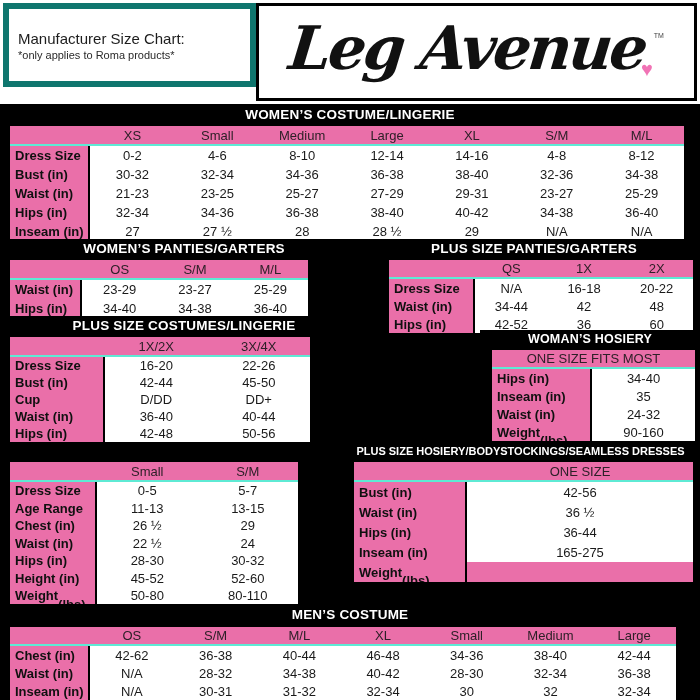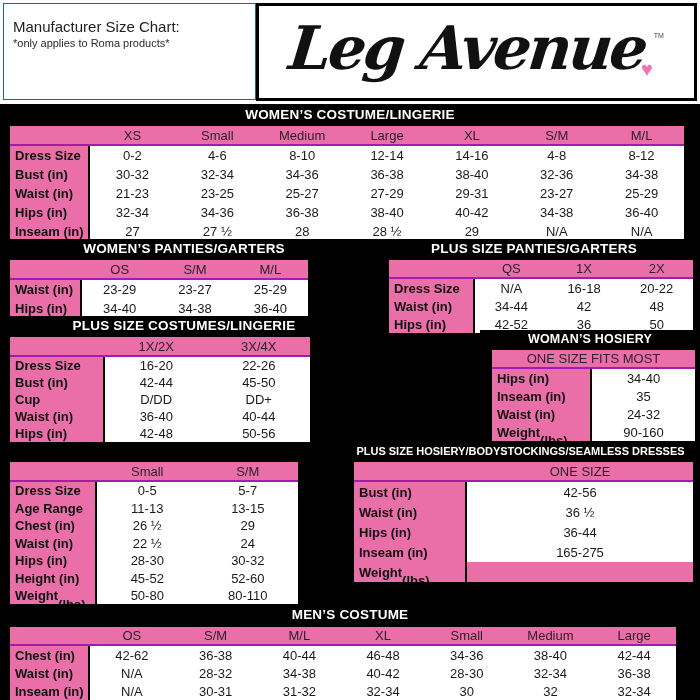--- a/index.html
+++ b/index.html
@@ -7,22 +7,22 @@
   .sheet {
     position:relative; width:700px; height:700px; background:#000;
     font-family:"Liberation Sans", sans-serif; overflow:hidden;
     --pink:#EA6FA9;
   }
   .abs { position:absolute; }
 
   
   .top-band { left:0; top:0; width:700px; height:104px; background:#fff; }
   .note-box {
-    left:3px; top:3px; width:253px; height:97px; background:#fff;
-    border:1px solid #0f766e; padding:14px 9px;
+    left:3px; top:3px; width:253px; height:84px; background:#fff;
+    border:6px solid #0f766e; padding:21px 9px;
   }
   .note-title { font-size:15px; color:#1d1d1d; margin-bottom:2px; }
   .note-sub { font-size:11px; color:#2a2a2a; }
   .logo-box {
     left:256px; top:3px; width:441px; height:98px; background:#fff;
     border:3px solid #000; display:flex; align-items:center; justify-content:center;
   }
   .logo-text {
     font-family:"DejaVu Serif", serif; font-style:italic; font-weight:700;
     font-size:60px; letter-spacing:-3px; color:#111; transform:skewX(-6deg);
@@ -35,21 +35,21 @@
   .bar {
     background:#000; color:#fff; font-weight:700; font-size:13.5px;
     display:flex; align-items:center; justify-content:center;
     letter-spacing:.2px; white-space:nowrap;
   }
   .bar.small-text { font-size:11px; letter-spacing:0; }
 
   
   .tbl { position:absolute; background:var(--pink); border:2px solid #000; }
   .trow { display:flex; height:var(--rh); }
-  .trow.thead { height:var(--hh); border-bottom:2px solid #a21caf; }
+  .trow.thead { height:var(--hh); border-bottom:2px solid #5eead4; }
   .tcell {
     display:flex; align-items:center; justify-content:center;
     font-size:13px; color:#1a1a1a; white-space:nowrap; overflow:hidden;
   }
   .tlabel {
     flex:0 0 var(--lw); width:var(--lw); background:var(--pink);
     font-weight:700; color:#101010; justify-content:flex-start; padding-left:5px;
     border-right:2px solid #000;
   }
   .thead .tlabel { border-right:none; }
@@ -175,21 +175,21 @@
       <div class="trow">
         <div class="tcell tlabel">Waist (in)</div>
         <div class="tcell tval">34-44</div>
         <div class="tcell tval">42</div>
         <div class="tcell tval">48</div>
       </div>
       <div class="trow">
         <div class="tcell tlabel">Hips (in)</div>
         <div class="tcell tval">42-52</div>
         <div class="tcell tval">36</div>
-        <div class="tcell tval">50</div>
+        <div class="tcell tval">60</div>
       </div>
     </div>
 
   <div class="abs bar" style="left:0;top:316px;width:368px;height:19px;">PLUS SIZE COSTUMES/LINGERIE</div>
   <div class="tbl" style="left:8px;top:335px;width:304px;--lw:95px;--hh:20px;--rh:17px;">
       <div class="trow thead">
         <div class="tcell tlabel"></div>
         <div class="tcell tcol">1X/2X</div>
         <div class="tcell tcol">3X/4X</div>
       </div>

